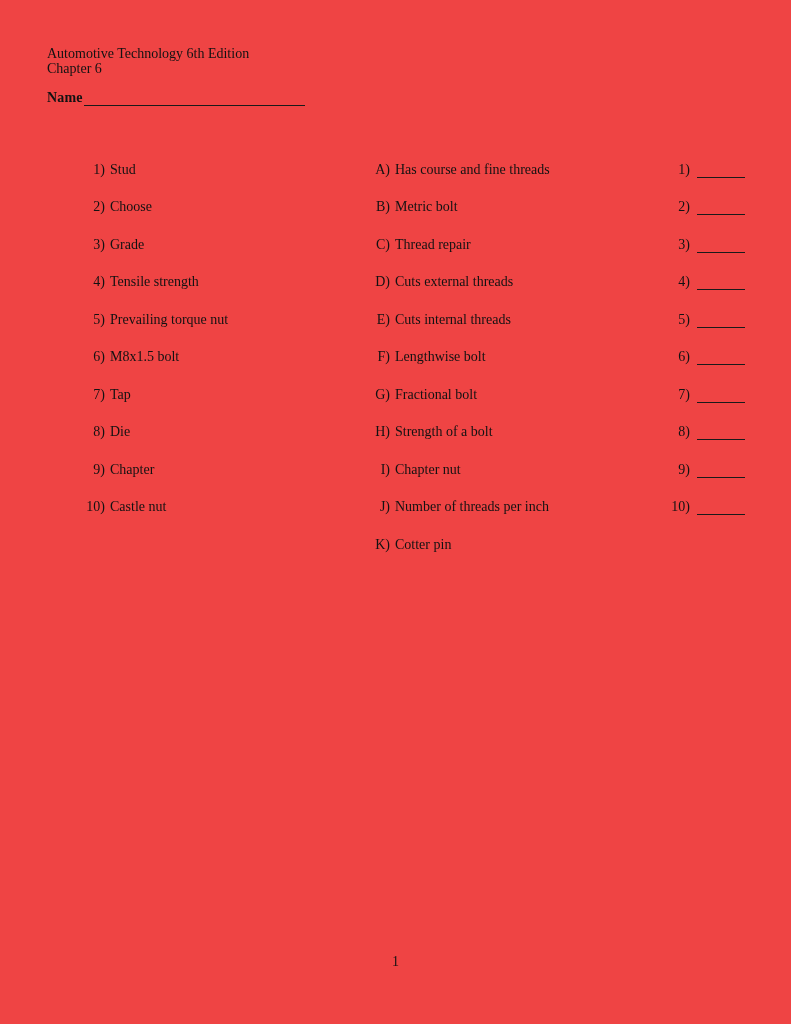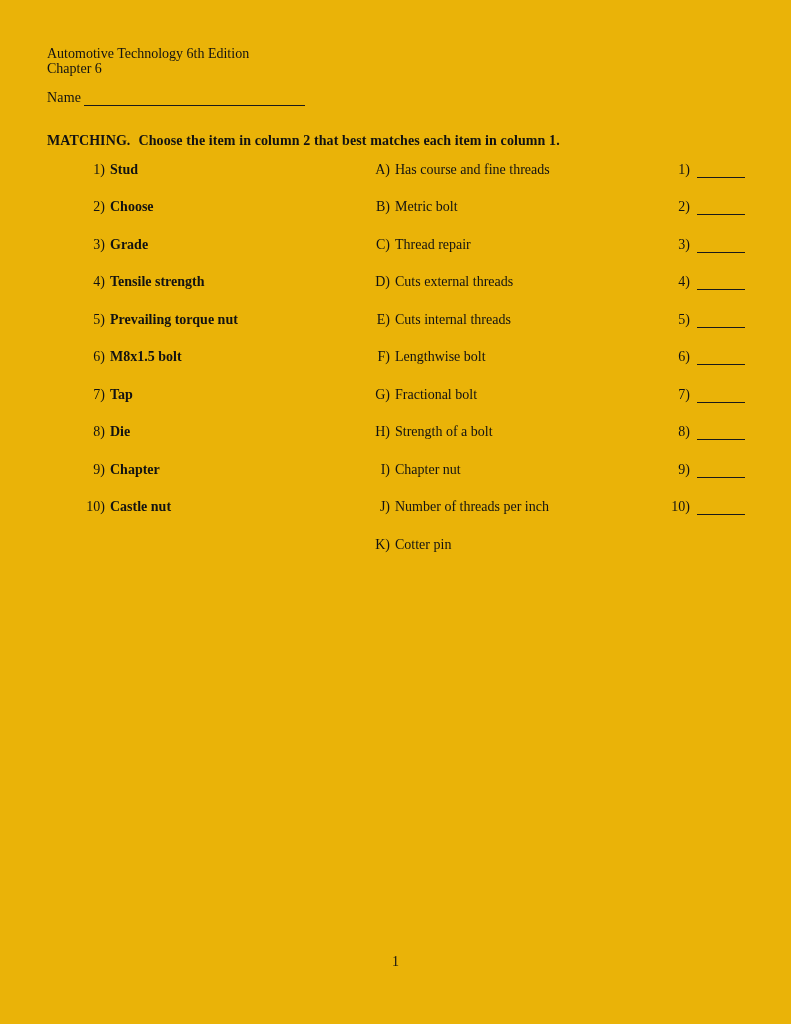--- a/index.html
+++ b/index.html
@@ -4,40 +4,40 @@
 <style>
   html, body {
     margin: 0;
     padding: 0;
     background: #ffffff;
   }
   .page {
     position: relative;
     width: 791px;
     height: 1024px;
-    background: #eab308;
+    background: #ef4444;
     color: #121212;
     font-family: "Liberation Serif", "DejaVu Serif", serif;
     font-size: 14px;
     overflow: hidden;
   }
   .doc-header {
     position: absolute;
     left: 47px;
     top: 47px;
     line-height: 14.5px;
   }
   .name-row {
     position: absolute;
     left: 47px;
     top: 90px;
     height: 18px;
   }
   .name-label {
-    font-weight: normal;
+    font-weight: bold;
     letter-spacing: 0.2px;
     text-align: right;
   }
   .name-blank {
     position: absolute;
     left: 37px;
     top: 0;
     width: 221px;
     height: 15px;
     border-bottom: 1.5px solid #1a1a1a;
@@ -62,21 +62,20 @@
   }
   .c1num {
     position: absolute;
     left: 40px;
     width: 65px;
     text-align: right;
   }
   .c1label {
     position: absolute;
     left: 110px;
-    font-weight: bold;
   }
   .c2letter {
     position: absolute;
     left: 330px;
     width: 60px;
     text-align: right;
   }
   .c2label {
     position: absolute;
     left: 395px;
@@ -110,23 +109,20 @@
   <div class="doc-header">
     <div>Automotive Technology 6th Edition</div>
     <div>Chapter 6</div>
   </div>
 
   <div class="name-row">
     <span class="name-label">Name</span>
     <span class="name-blank"></span>
   </div>
 
-  <div class="instruction">
-    <span>MATCHING.</span><span class="gap"></span><span>Choose the item in column 2 that best matches each item in column 1.</span>
-  </div>
 
   <div class="match-row" style="top:162px">
     <span class="c1num">1)</span>
     <span class="c1label">Stud</span>
     <span class="c2letter">A)</span>
     <span class="c2label">Has course and fine threads</span>
     <span class="c3num">1)</span>
     <span class="answer-blank"></span>
   </div>
 

